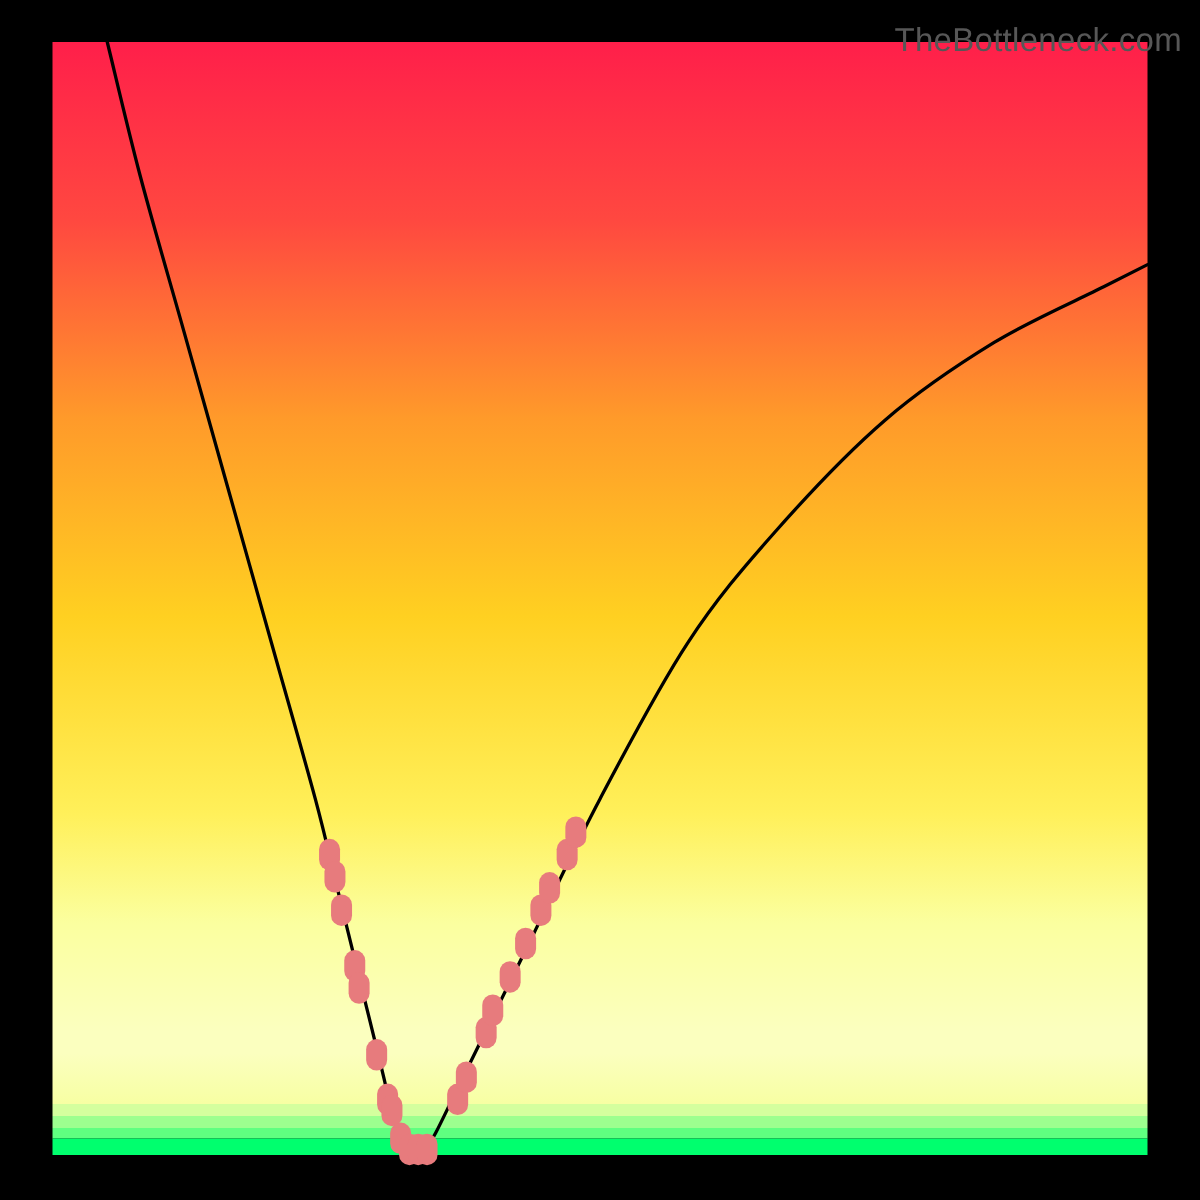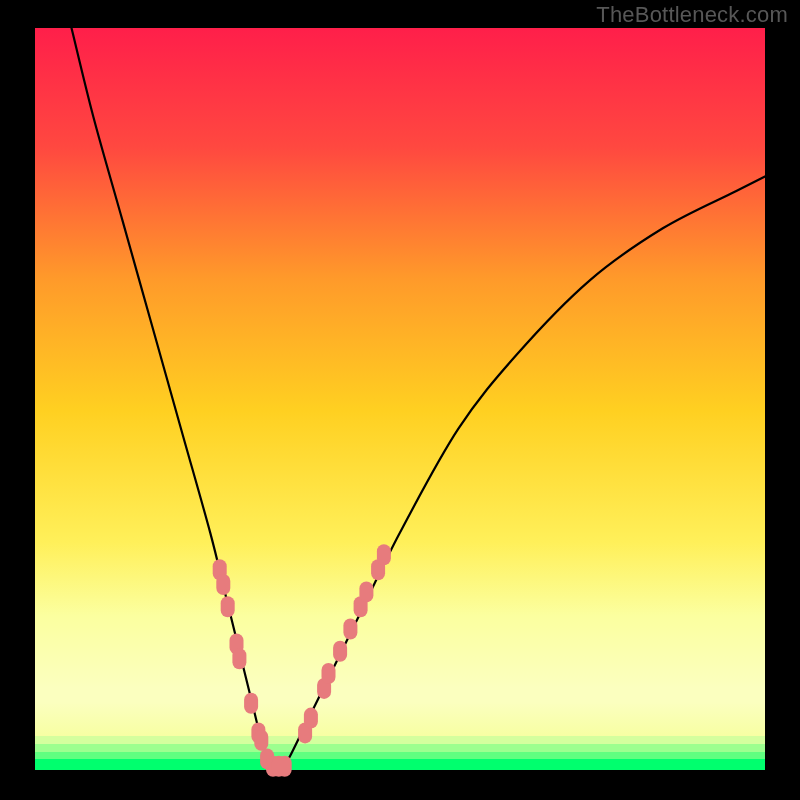--- a/index.html
+++ b/index.html
@@ -16,21 +16,21 @@
     width: 800px;
     height: 800px;
   }
   svg {
     position: absolute;
     top: 0;
     left: 0;
   }
   .watermark {
     position: absolute;
-    top: 2px;
+    top: 14px;
     right: 12px;
     font-size: 22px;
     font-weight: 400;
     color: #575757;
     letter-spacing: 0.2px;
   }
 </style>
 </head>
 <body>
 

